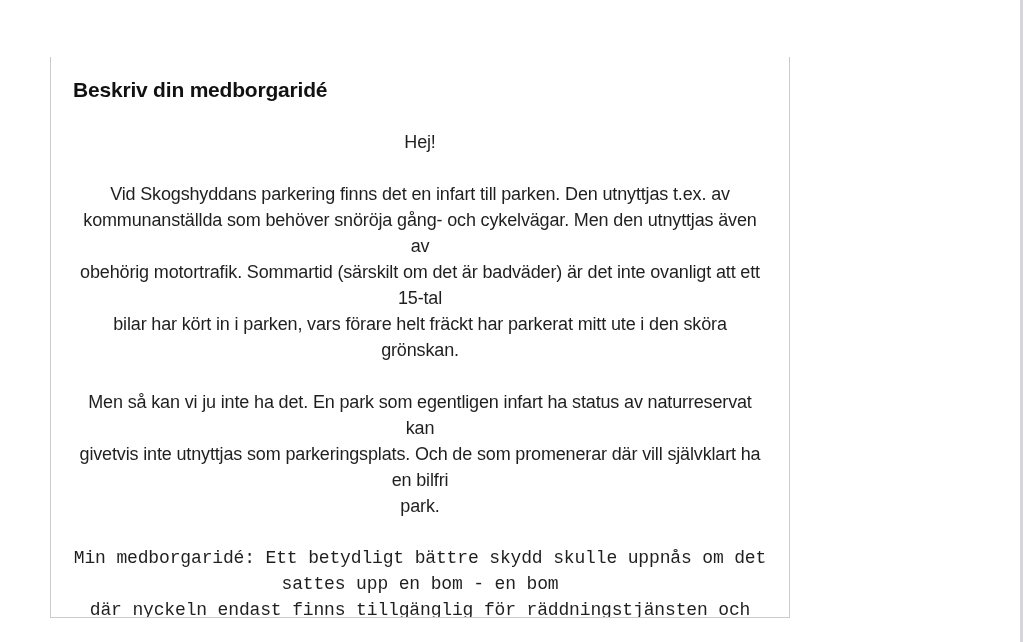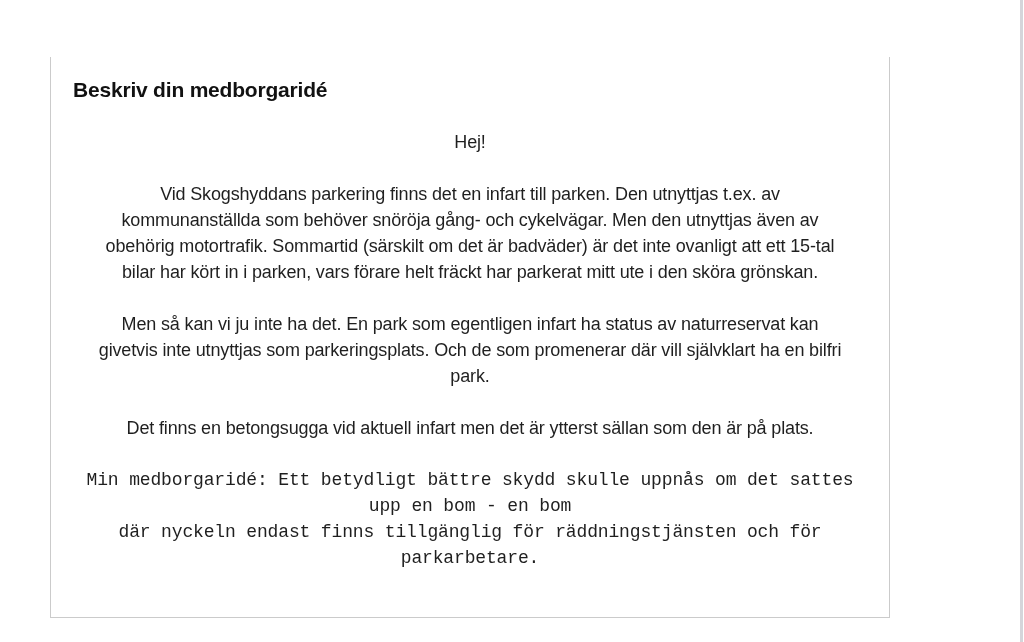--- a/index.html
+++ b/index.html
@@ -29,21 +29,21 @@
     top: 0;
     left: 1020px;
     width: 3px;
     height: 642px;
     background: var(--right-divider);
   }
   .panel {
     position: absolute;
     left: 50px;
     top: 57px;
-    width: 840px;
+    width: 740px;
     height: 561px;
     background: var(--background);
     border-left: 1.5px solid var(--panel-border);
     border-right: 1.5px solid var(--panel-border);
     border-bottom: 1.5px solid var(--panel-border);
     border-top: none;
     padding: 20px 22px 18px 22px;
     overflow: hidden;
   }
   .panel h1 {
@@ -78,21 +78,20 @@
 
     <p class="para">Vid Skogshyddans parkering finns det en infart till parken. Den utnyttjas t.ex. av
 kommunanställda som behöver snöröja gång- och cykelvägar. Men den utnyttjas även av
 obehörig motortrafik. Sommartid (särskilt om det är badväder) är det inte ovanligt att ett 15-tal
 bilar har kört in i parken, vars förare helt fräckt har parkerat mitt ute i den sköra grönskan.</p>
 
     <p class="para">Men så kan vi ju inte ha det. En park som egentligen infart ha status av naturreservat kan
 givetvis inte utnyttjas som parkeringsplats. Och de som promenerar där vill självklart ha en bilfri
 park.</p>
 
-    <p class="para">Det finns en betongsugga vid aktuell infart men det är ytterst sällan som den är på plats.</p>
 
     <p class="para">Min medborgaridé: Ett betydligt bättre skydd skulle uppnås om det sattes upp en bom - en bom
 där nyckeln endast finns tillgänglig för räddningstjänsten och för parkarbetare.</p>
   </section>
 
   <div class="right-divider"></div>
 
 </div>
 
 </body></html>

